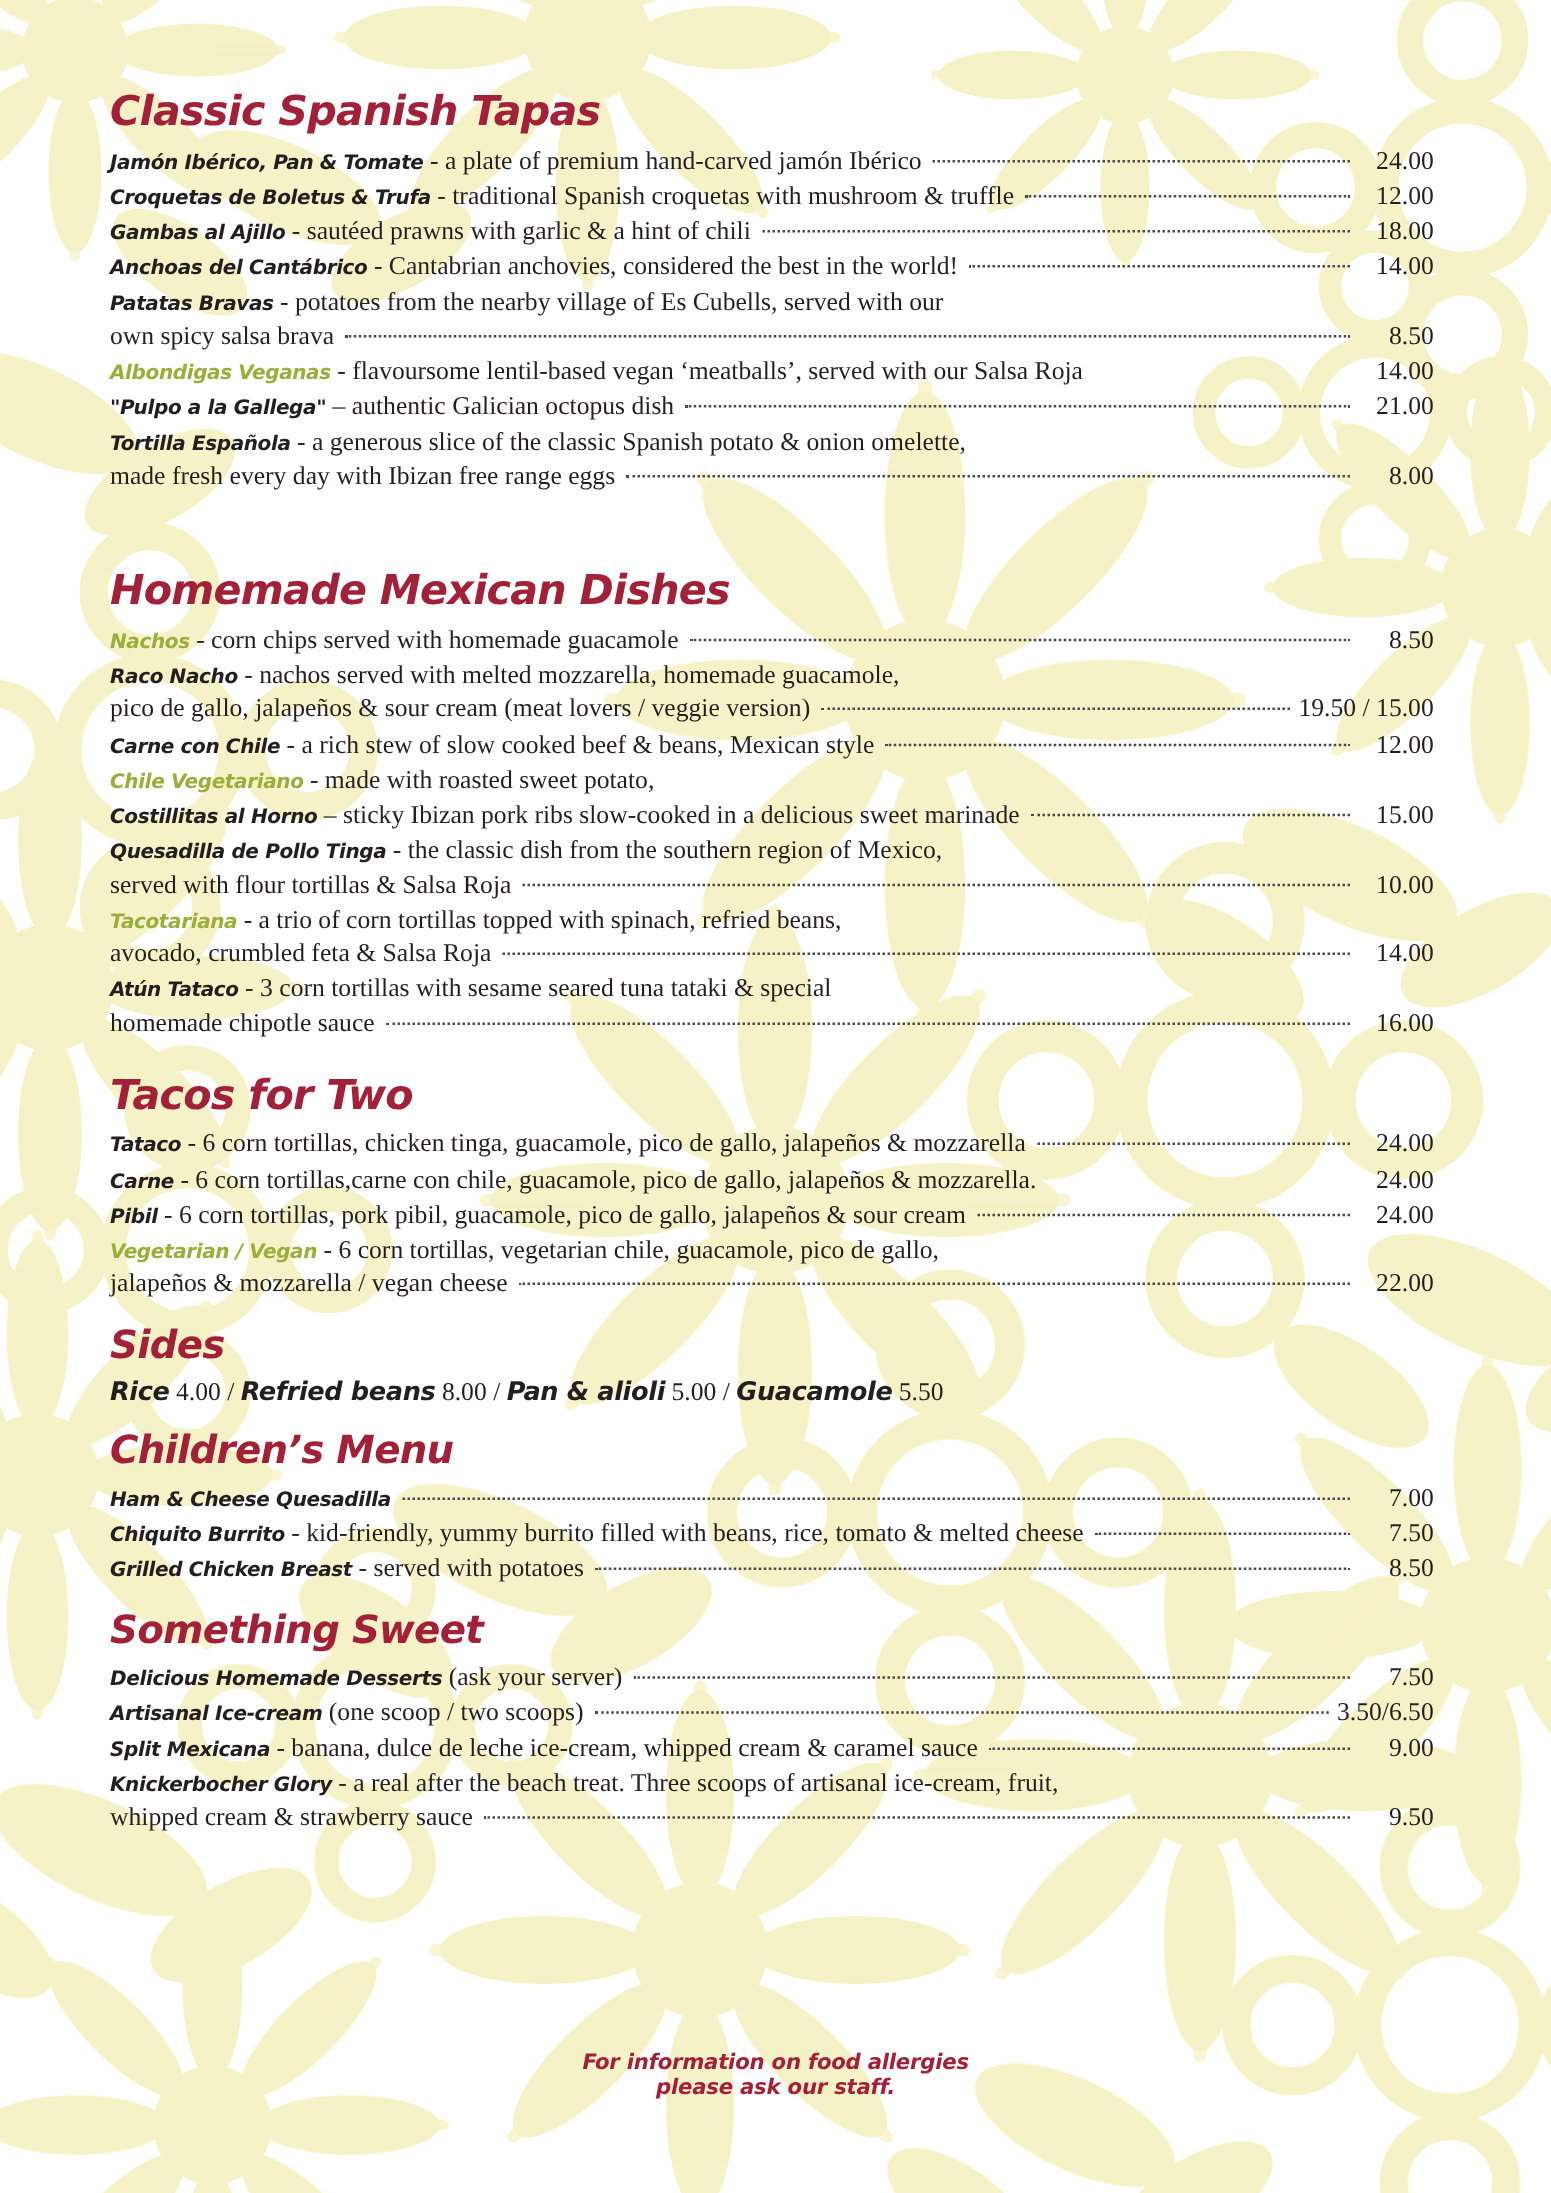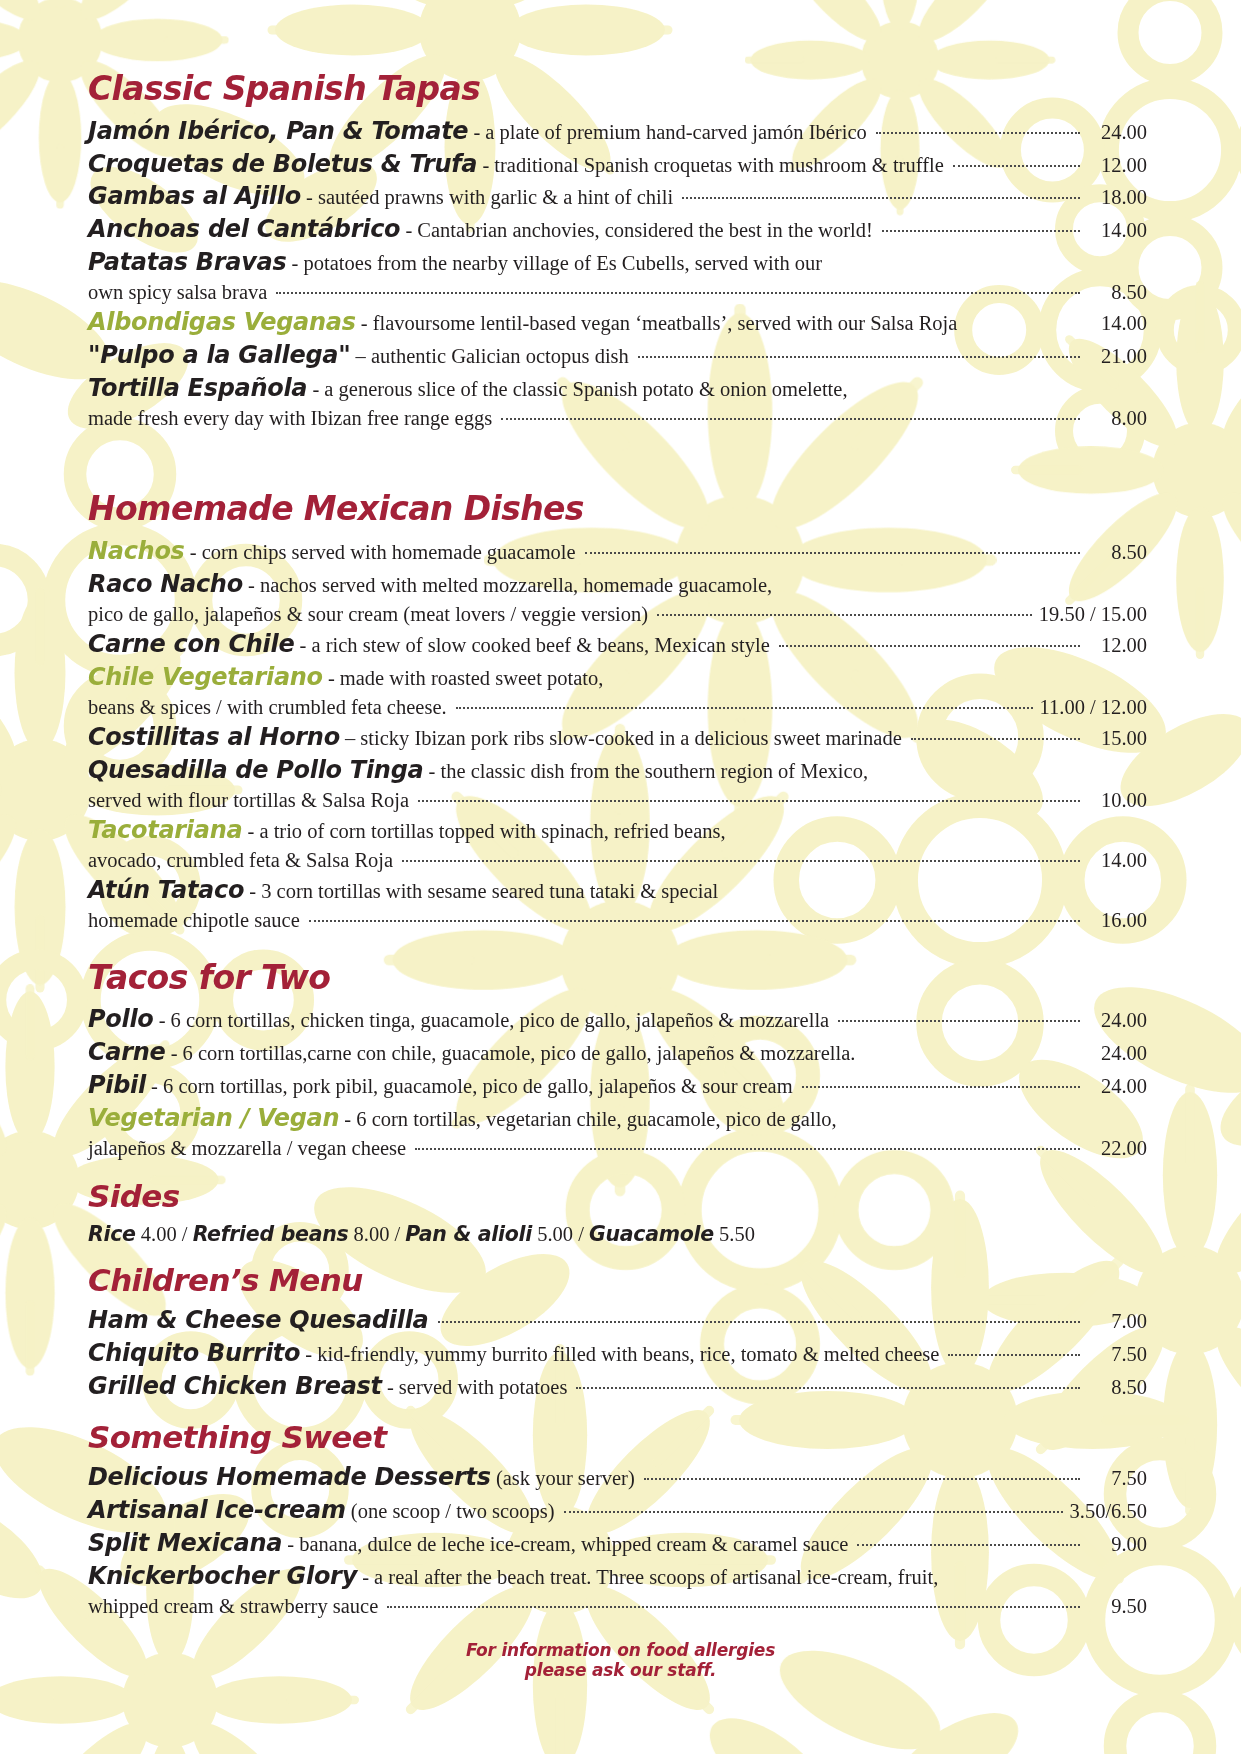--- a/index.html
+++ b/index.html
@@ -55,21 +55,21 @@
   .row {
     display:flex;
     align-items:baseline;
     width:100%;
   }
   .text-part { white-space:nowrap; }
   .name {
     font-family:"DejaVu Sans", sans-serif;
     font-weight:bold;
     font-style:italic;
-    font-size:24px;
+    font-size:16px;
     letter-spacing:-0.3px;
     color:#231f20;
   }
   .name.veg { color:#9aae3b; }
   .desc {
     font-family:"Liberation Serif", serif;
     font-size:20.5px;
     color:#231f20;
   }
   .leader {
@@ -293,25 +293,20 @@
           <div class="row">
             <span class="text-part"><span class="name">Carne con Chile</span><span class="desc"> - a rich stew of slow cooked beef &amp; beans, Mexican style</span></span>
             <span class="leader"></span>
             <span class="price">12.00</span>
           </div>
         </div>
         <div class="item">
           <div class="row">
             <span class="text-part"><span class="name veg">Chile Vegetariano</span><span class="desc"> - made with roasted sweet potato,</span></span>
           </div>
-          <div class="contline">
-            <span class="desc text-part">beans &amp; spices / with crumbled feta cheese.</span>
-            <span class="leader"></span>
-            <span class="price">11.00 / 12.00</span>
-          </div>
         </div>
         <div class="item">
           <div class="row">
             <span class="text-part"><span class="name">Costillitas al Horno</span><span class="desc"> – sticky Ibizan pork ribs slow-cooked in a delicious sweet marinade</span></span>
             <span class="leader"></span>
             <span class="price">15.00</span>
           </div>
         </div>
         <div class="item">
           <div class="row">
@@ -341,21 +336,21 @@
             <span class="desc text-part">homemade chipotle sauce</span>
             <span class="leader"></span>
             <span class="price">16.00</span>
           </div>
         </div>
       </div>
       <div class="section sec-gap-md">
         <div class="section-title">Tacos for Two</div>
         <div class="item">
           <div class="row">
-            <span class="text-part"><span class="name">Pollo</span><span class="desc"> - 6 corn tortillas, chicken tinga, guacamole, pico de gallo, jalapeños &amp; mozzarella</span></span>
+            <span class="text-part"><span class="name">Tataco</span><span class="desc"> - 6 corn tortillas, chicken tinga, guacamole, pico de gallo, jalapeños &amp; mozzarella</span></span>
             <span class="leader"></span>
             <span class="price">24.00</span>
           </div>
         </div>
         <div class="item">
           <div class="row noleader">
             <span class="text-part"><span class="name">Carne</span><span class="desc"> - 6 corn tortillas,carne con chile, guacamole, pico de gallo, jalapeños &amp; mozzarella.</span></span>
             <span class="leader"></span>
             <span class="price">24.00</span>
           </div>

